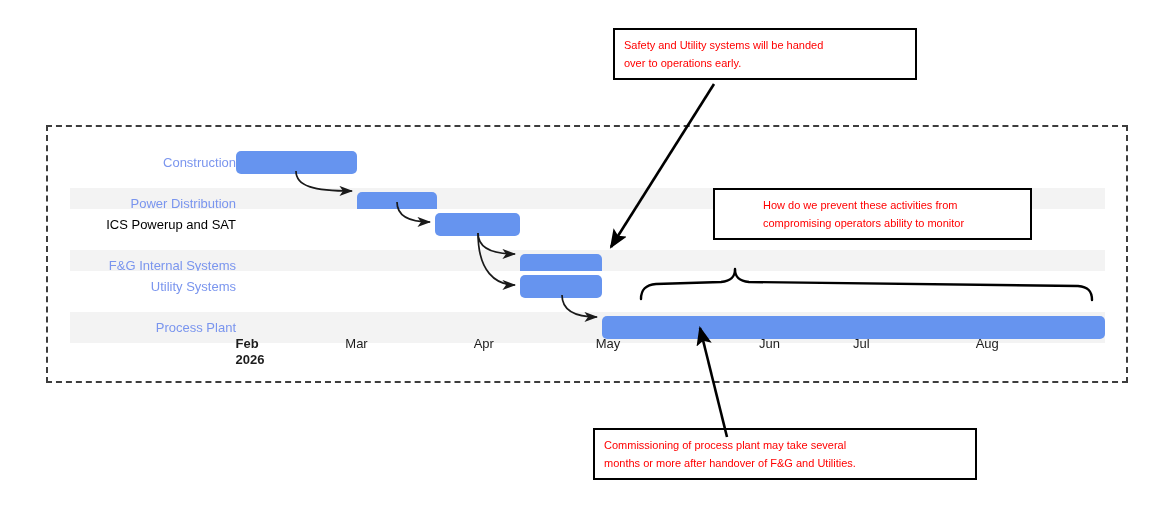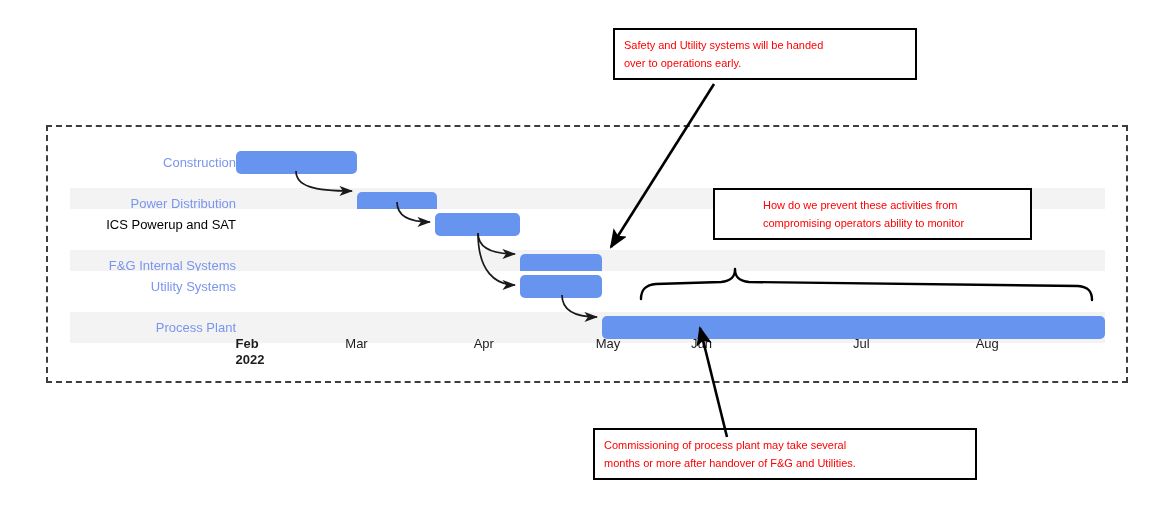--- a/index.html
+++ b/index.html
@@ -156,25 +156,25 @@
         <div class="row-label" style="color: rgb(122, 149, 238);">Utility Systems</div>
         <div class="bar" style="left: 450.225px; width: 81.765px; background: rgb(102, 148, 239);"></div>
       </div>
       <div class="gantt-row even" style="top: 155px;">
         <div class="row-label" style="color: rgb(122, 149, 238);">Process Plant</div>
         <div class="bar" style="left: 531.99px; width: 503.01px; background: rgb(102, 148, 239);"></div>
       </div>
     </div>
 
   <div id="axis">
-      <div class="tick first" style="left: 165.6px;"><span>Feb</span><span class="year">2022</span></div>
+      <div class="tick first" style="left: 165.6px;"><span>Feb</span><span class="year">2026</span></div>
       <div class="tick" style="left: 275.31px;"><span>Mar</span></div>
       <div class="tick" style="left: 403.65px;"><span>Apr</span></div>
       <div class="tick" style="left: 525.78px;"><span>May</span></div>
-      <div class="tick" style="left: 621px;"><span>Jun</span></div>
+      <div class="tick" style="left: 689px;"><span>Jun</span></div>
       <div class="tick" style="left: 783px; text-align: center;"><span>Jul</span></div>
       <div class="tick" style="left: 905.625px;"><span>Aug</span></div>
     </div>
 
   <svg id="overlay" viewBox="0 0 1171 524" xmlns="http://www.w3.org/2000/svg">
     <defs>
       <marker id="arrowSm" markerWidth="9" markerHeight="9" refX="7.4" refY="3.2" orient="auto" markerUnits="strokeWidth">
         <path d="M0,0.2 L8,3.2 L0,6.2 L2.1,3.2 Z" fill="#1a1a1a"></path>
       </marker>
       <marker id="arrowBig" markerWidth="8" markerHeight="8" refX="6.6" refY="3" orient="auto" markerUnits="strokeWidth">

